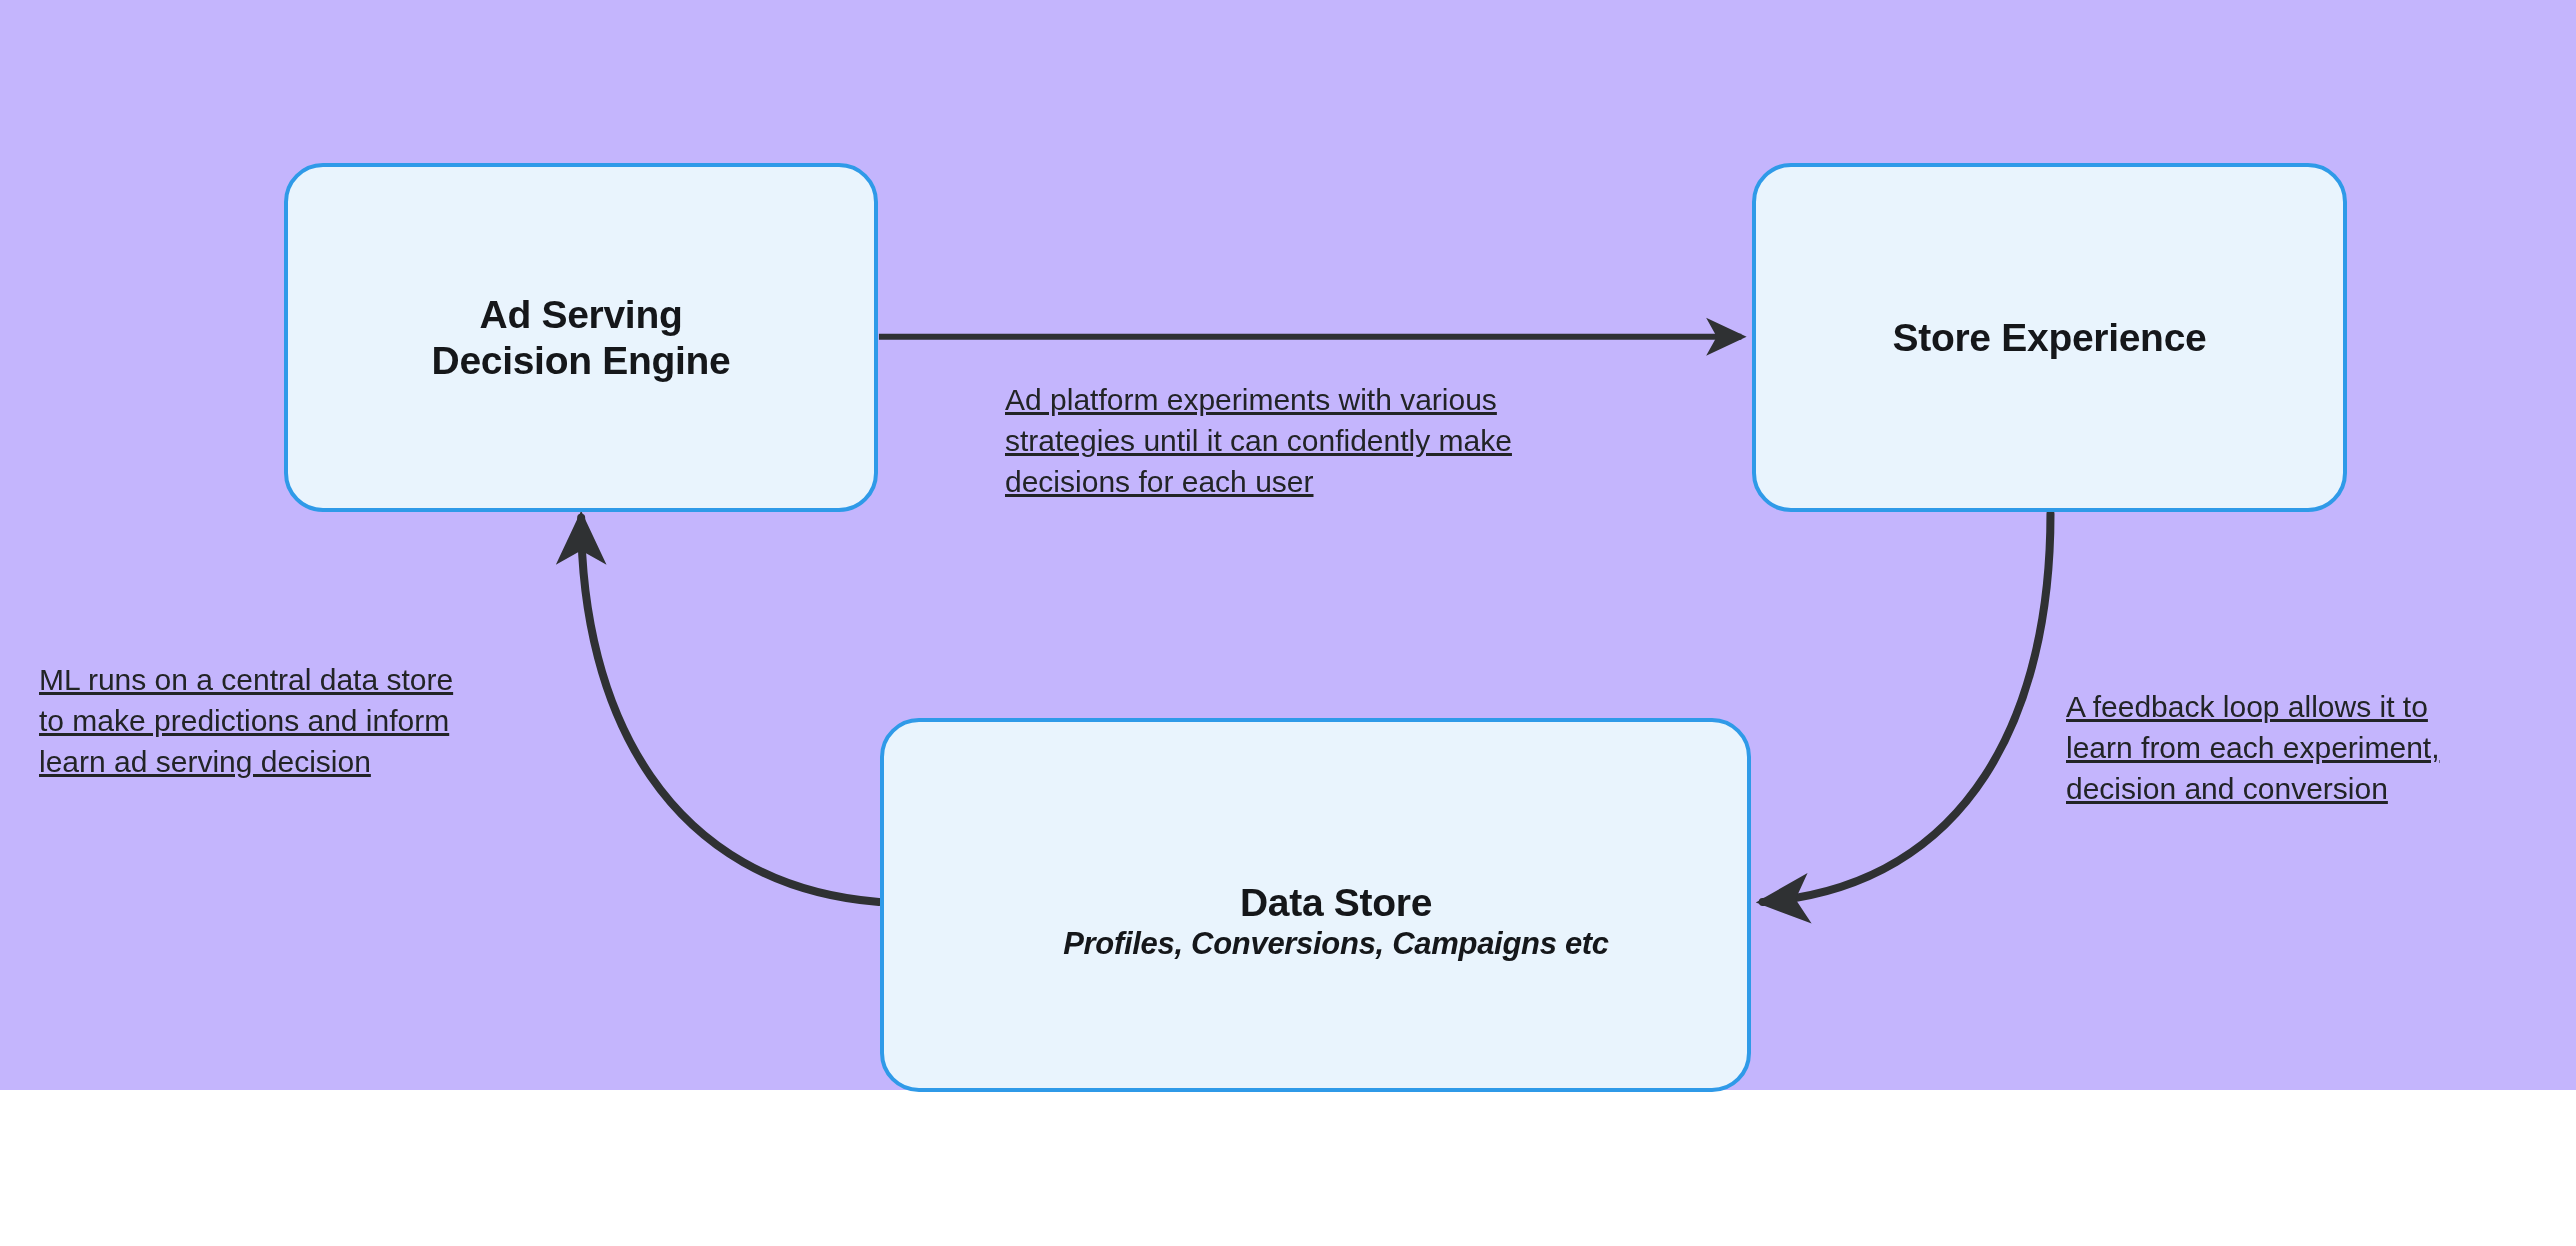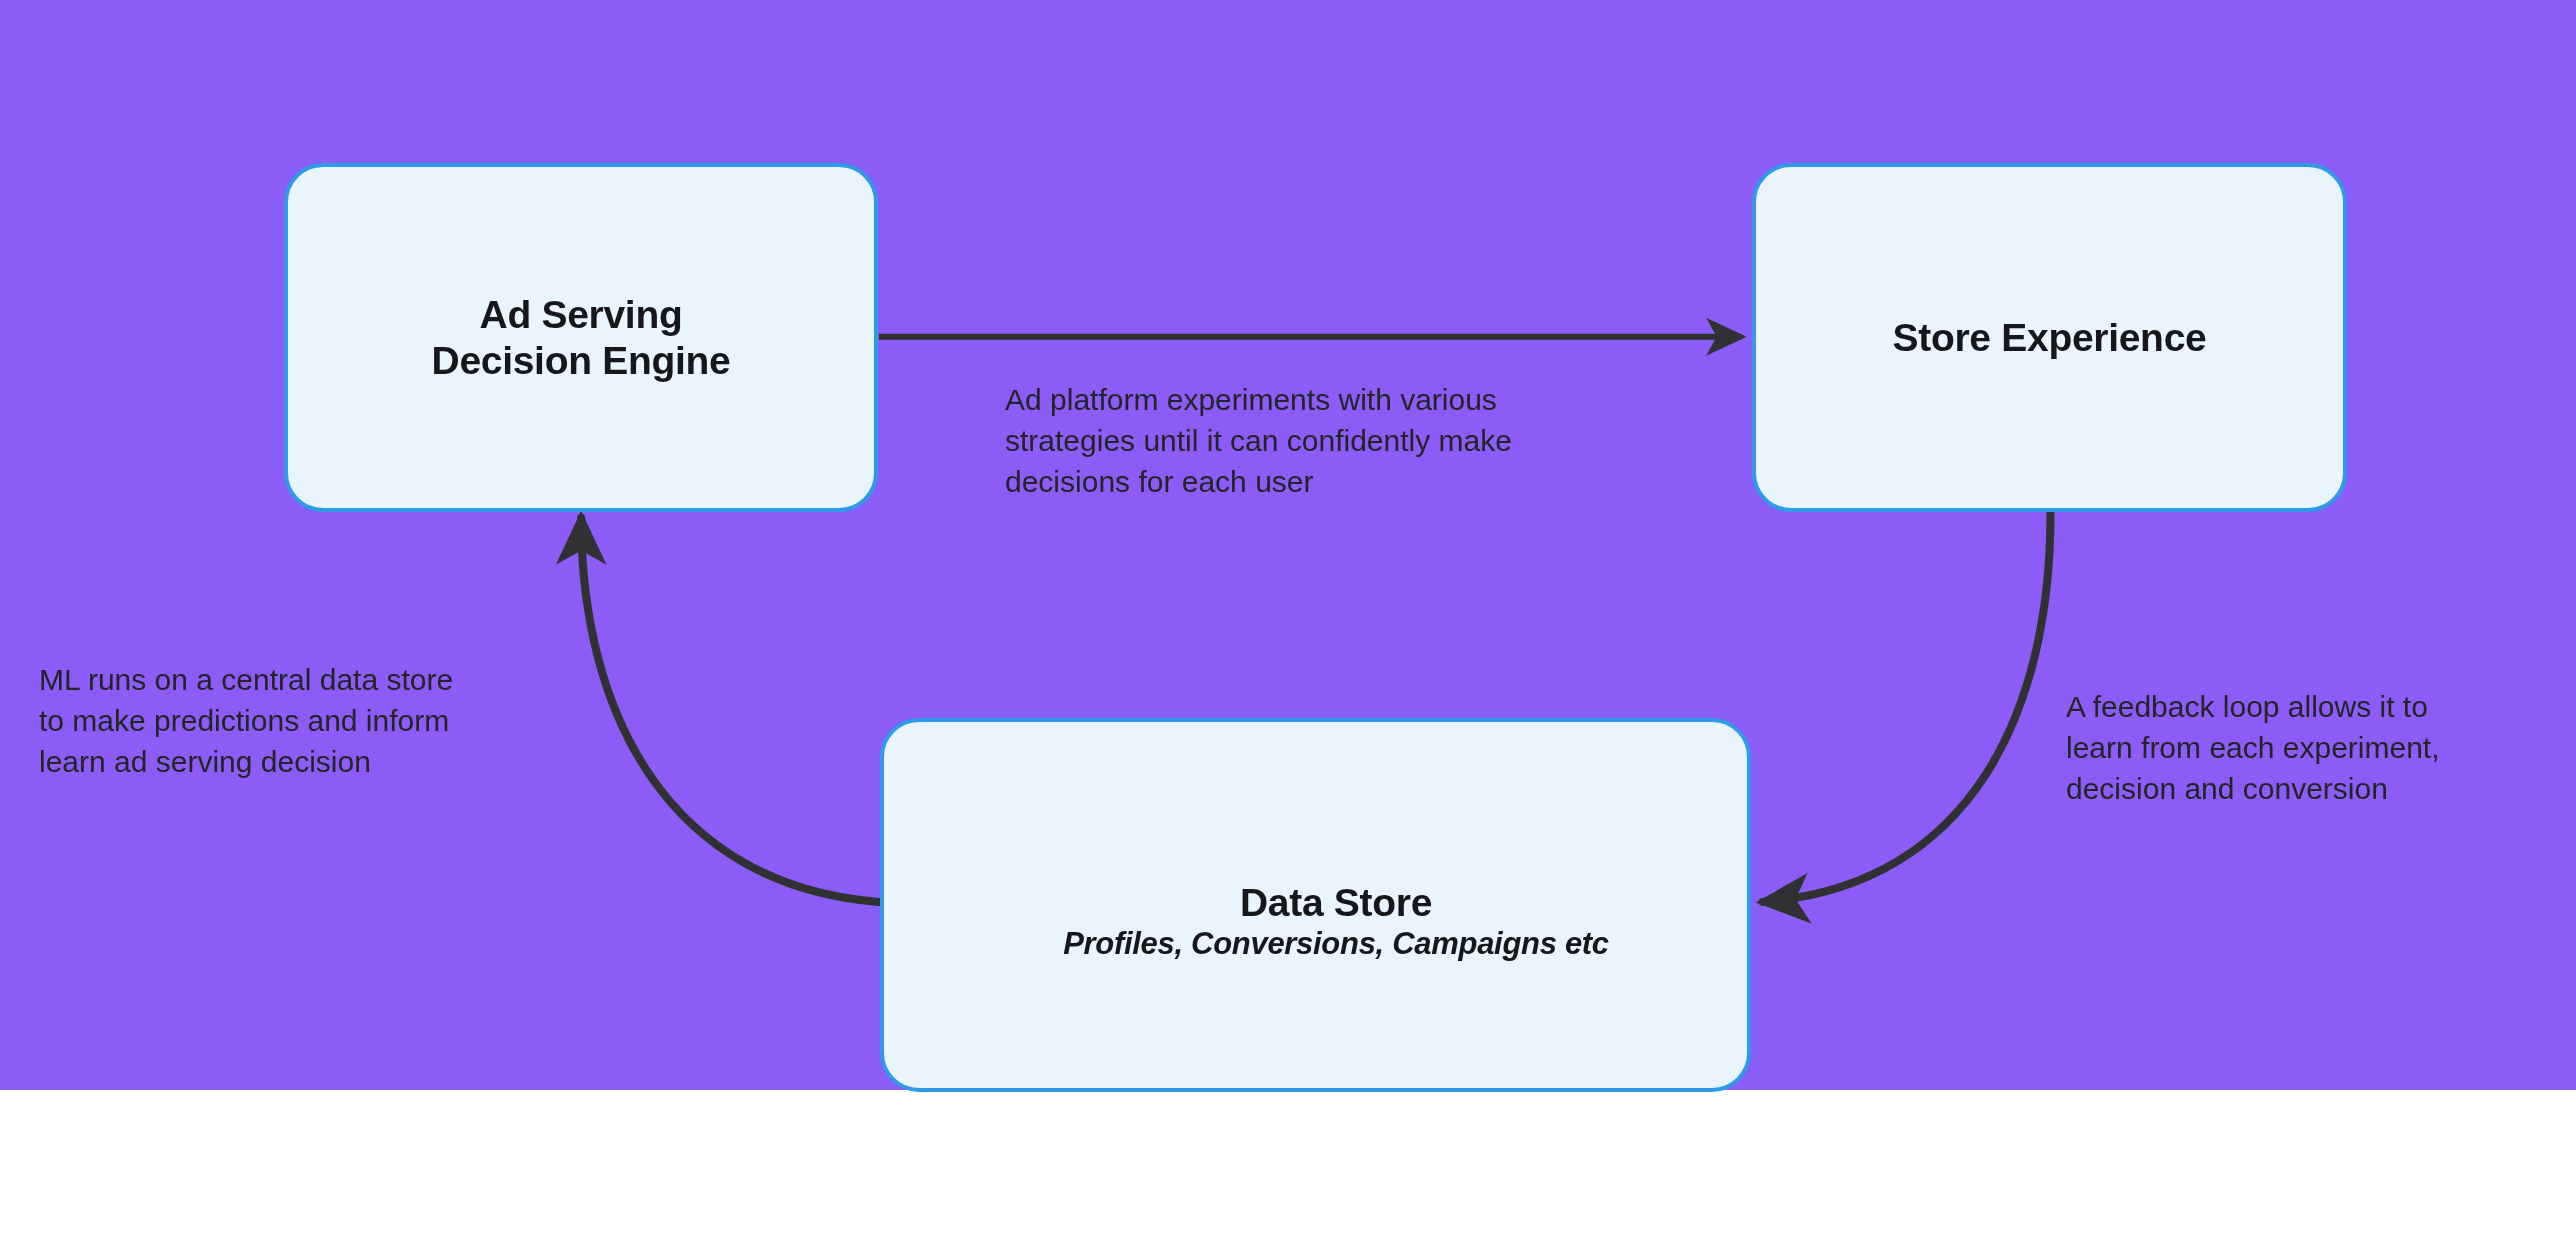--- a/index.html
+++ b/index.html
@@ -11,21 +11,21 @@
     width: 2576px;
     height: 1246px;
     overflow: hidden;
     font-family: "Liberation Sans", sans-serif;
     -webkit-font-smoothing: antialiased;
   }
   #canvas {
     position: relative;
     width: 2576px;
     height: 1090px;
-    background: #8b5cf6;
+    background: #c4b5fd;
   }
   .edges {
     position: absolute;
     left: 0;
     top: 0;
     width: 2576px;
     height: 1246px;
     pointer-events: none;
   }
   .node {
@@ -78,20 +78,21 @@
     position: relative;
     top: 16px;
     margin-left: 41px;
   }
   .edge-label {
     position: absolute;
     color: #222426;
     font-size: 30px;
     line-height: 1.37;
     white-space: pre-line;
+    text-decoration: underline;
   }
   #label-experiments {
     left: 1005px;
     top: 379px;
     width: 671px;
   }
   #label-ml-runs {
     left: 39px;
     top: 659px;
     width: 537px;

